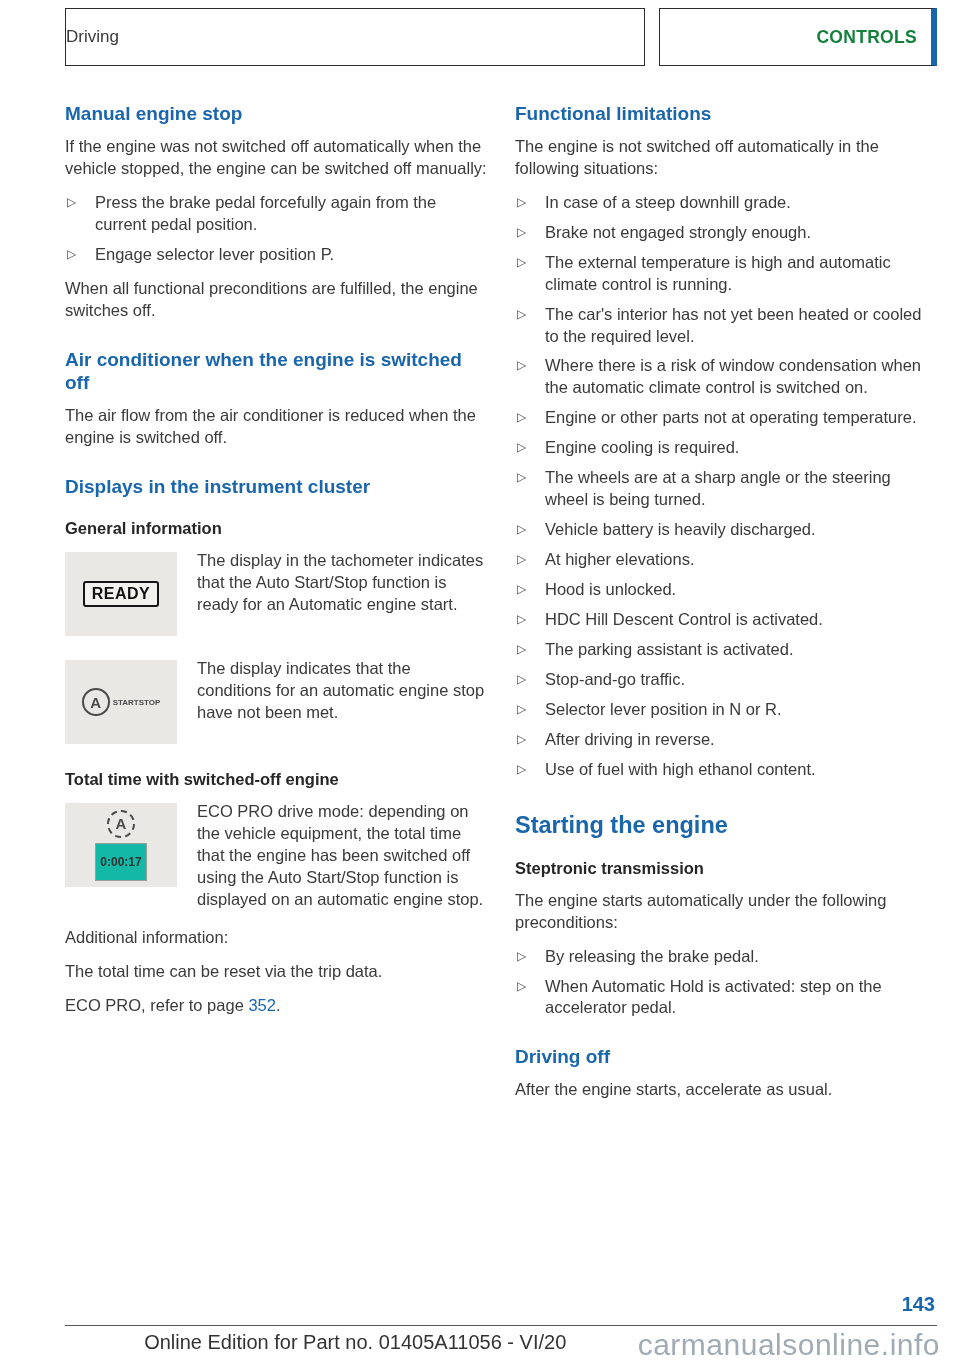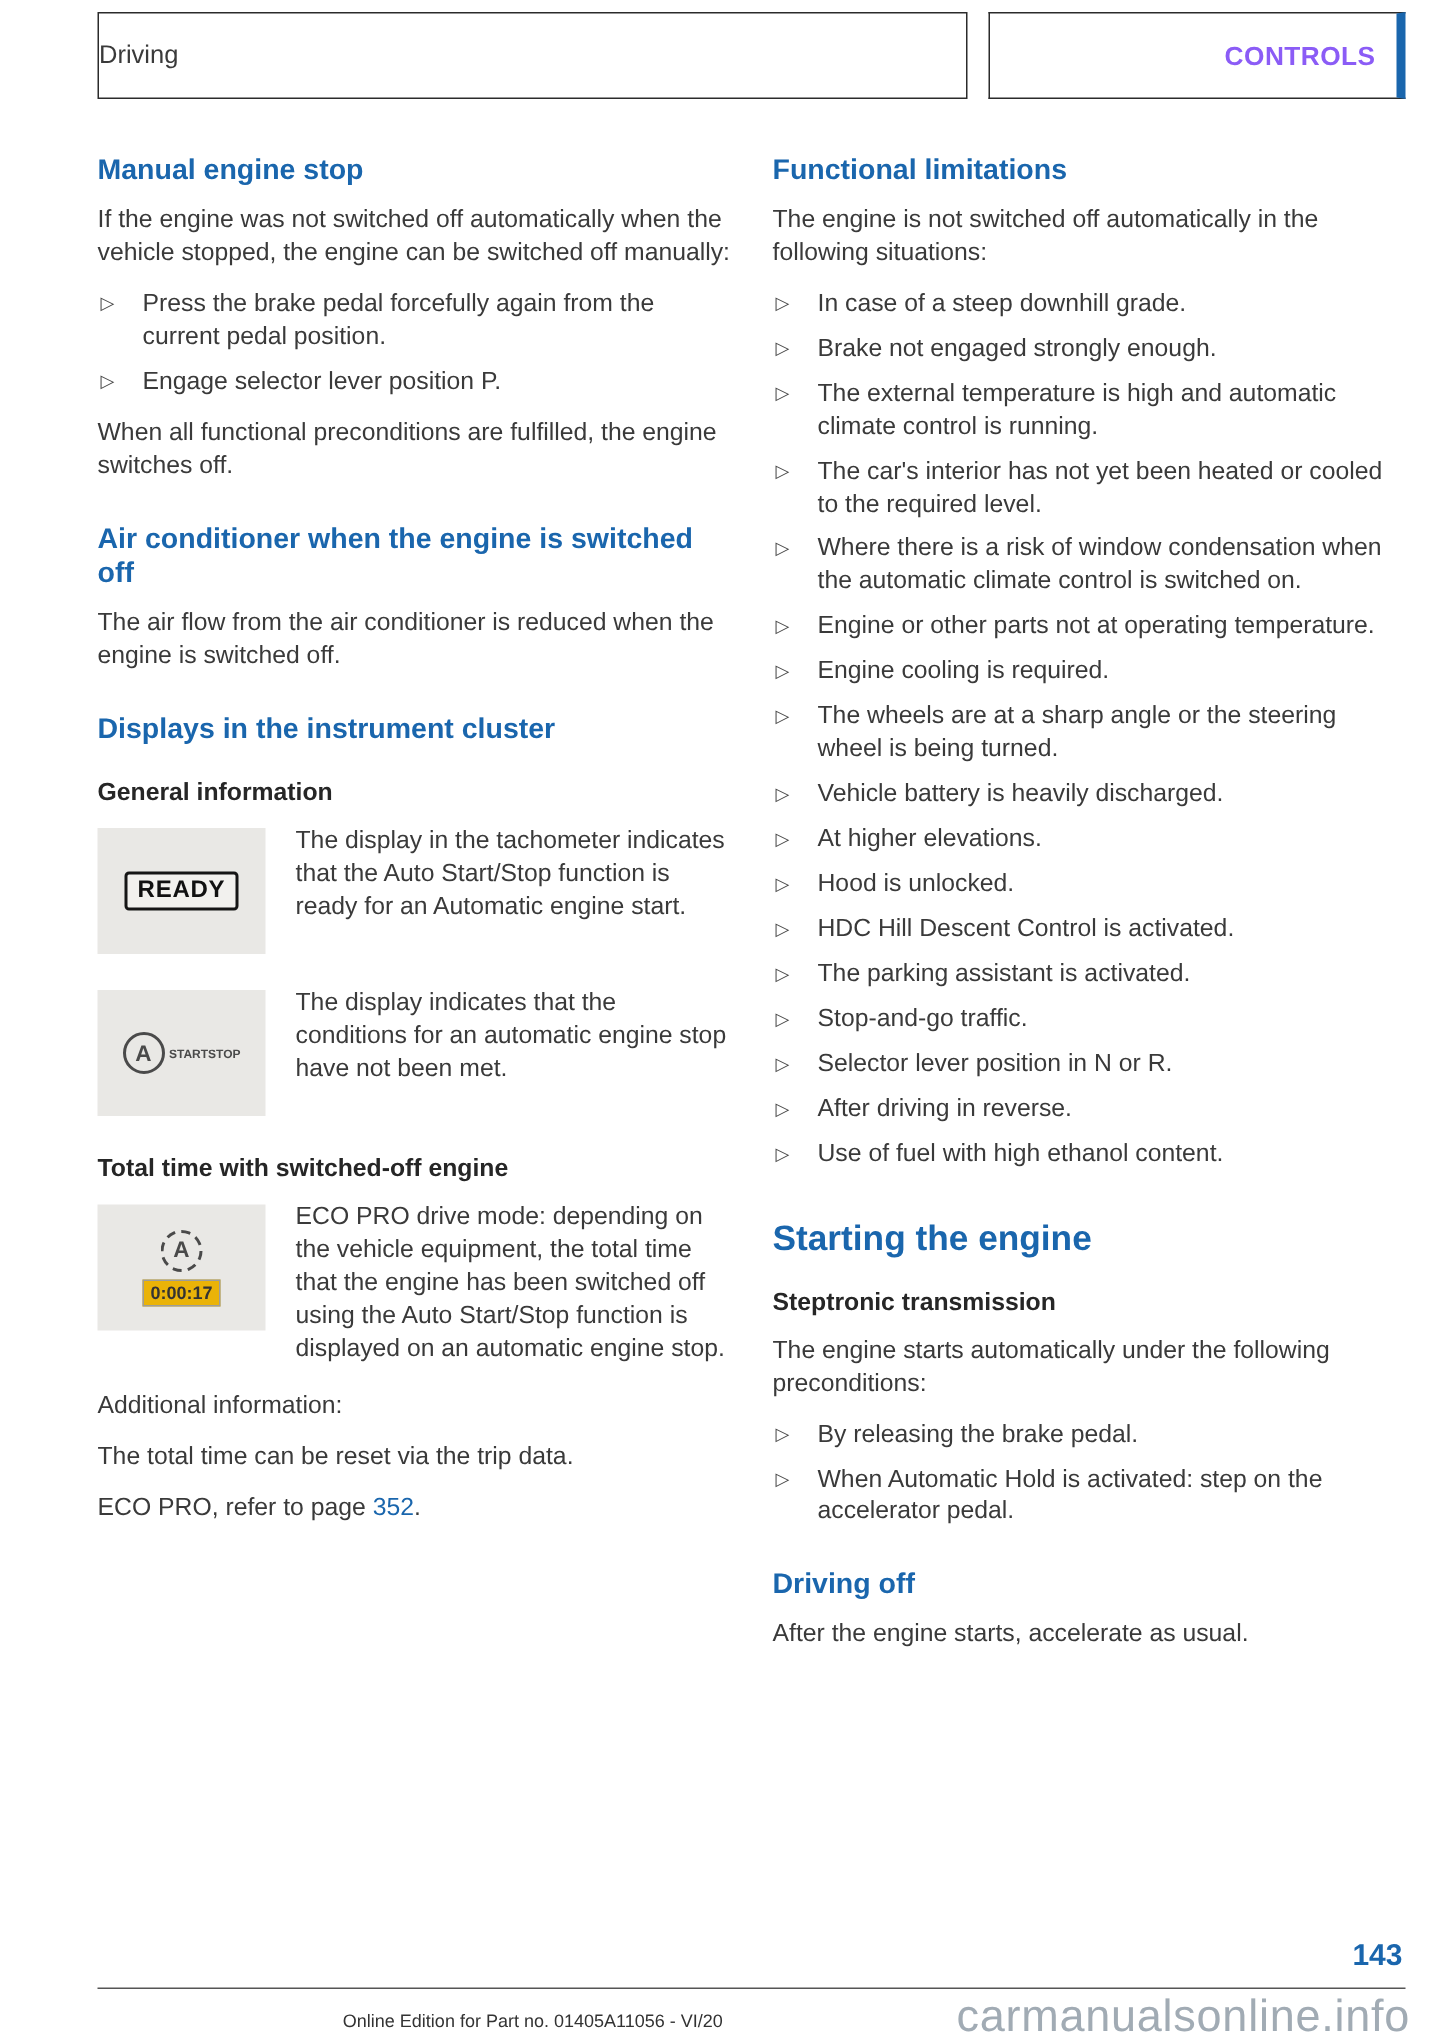--- a/index.html
+++ b/index.html
@@ -19,21 +19,21 @@
     width:580px; border:1px solid #2b2b2b;
     display:flex; align-items:center; justify-content:flex-start;
     padding-right:24px; font-size:17px; color:#3a3a3a;
   }
   .hdr-gap { width:14px; }
   .hdr-right {
     flex:1; border:1px solid #2b2b2b; border-right:6px solid #1a66ad;
     display:flex; align-items:center; justify-content:flex-end;
     padding-right:14px;
   }
-  .hdr-right span { color:#8b5cf6; font-weight:bold; font-size:17.5px; letter-spacing:.3px; }
+  .hdr-right span { color:#15803d; font-weight:bold; font-size:17.5px; letter-spacing:.3px; }
 
   
   .content { position:absolute; top:102px; left:65px; width:872px; display:flex; gap:28px; }
   .col { flex:1; }
   .col > :first-child { margin-top:0 !important; }
 
   p { font-size:16.5px; line-height:1.33; margin:0 0 12px; }
   h2.blue { color:#1a66ad; font-size:19px; line-height:1.26; font-weight:bold; margin:26px 0 10px; }
   h1.blue-big { color:#1a66ad; font-size:23.5px; line-height:1.2; font-weight:bold; margin:30px 0 8px; }
   h3.sub { font-size:16.5px; font-weight:bold; color:#262626; margin:20px 0 12px; }
@@ -58,28 +58,28 @@
   }
   .ass-wrap { display:flex; align-items:center; gap:3px; }
   .circle-a {
     width:28px; height:28px; border:2.5px solid #4a4a4a; border-radius:50%;
     display:flex; align-items:center; justify-content:center;
     font-weight:bold; font-size:15px; color:#4a4a4a;
   }
   .circle-a.dashed { border-style:dashed; }
   .ass-text { display:flex; flex-direction:row; font-size:8px; font-weight:bold; color:#4a4a4a; line-height:1.15; }
   .timer-wrap { display:flex; flex-direction:column; align-items:center; }
-  .timer-value { margin-top:5px; font-size:12px; font-weight:bold; color:#333; border:1px solid #9d9d9a; background:#eab308; padding:1px 4px; }
+  .timer-value { margin-top:5px; font-size:12px; font-weight:bold; color:#333; border:1px solid #9d9d9a; background:#14b8a6; padding:11px 4px; }
 
   a.page-link { color:#1a66ad; text-decoration:none; cursor:pointer; }
 
   
   .page-num { position:absolute; right:25px; bottom:46px; color:#1a66ad; font-weight:bold; font-size:20px; }
   .footer-rule { position:absolute; left:65px; right:23px; bottom:36px; border-top:1.5px solid #555; }
-  .edition { position:absolute; left:0; bottom:8px; width:74%; text-align:center; font-size:12px; color:#333; }
+  .edition { position:absolute; left:0; bottom:8px; width:74%; text-align:center; font-size:20px; color:#333; }
   .watermark {
     position:absolute; right:20px; bottom:0;
     font-size:30px; color:#97a2ac; opacity:.9; letter-spacing:.5px;
   }
 </style>
 </head>
 <body>
 
 <div class="page">
 

